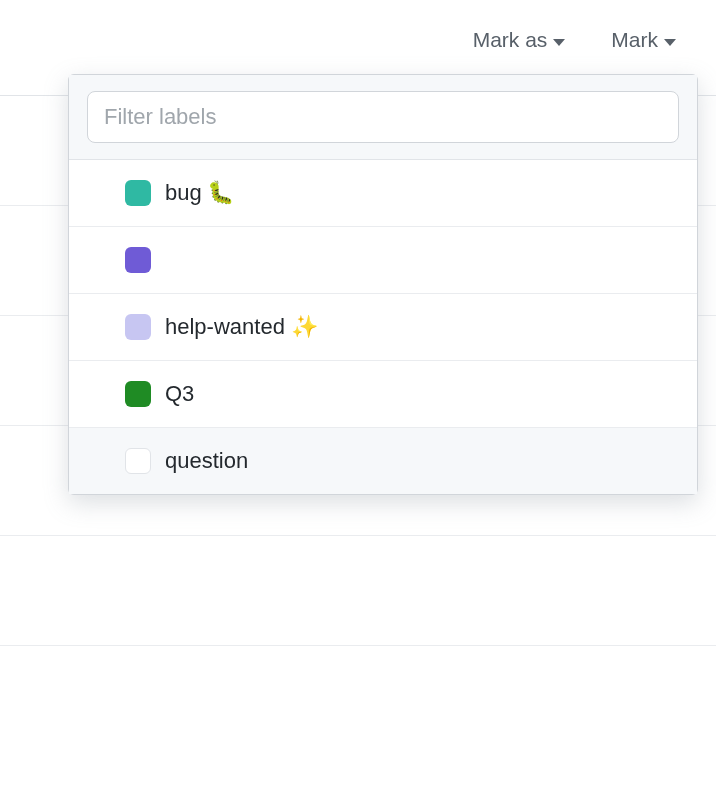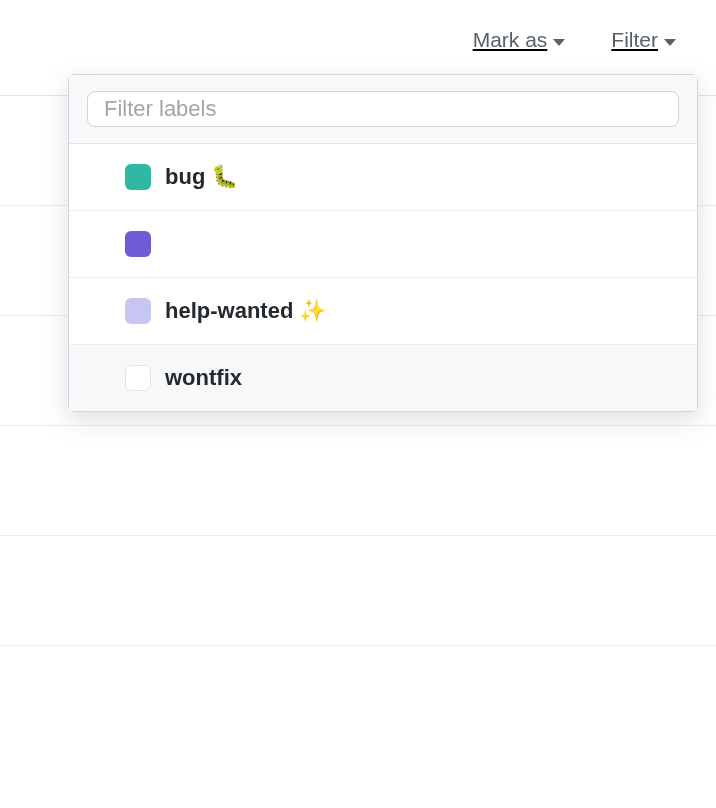--- a/index.html
+++ b/index.html
@@ -24,21 +24,20 @@
       border-bottom: 1px solid #e1e4e8;
       background: #ffffff;
     }
     .toolbar-buttons {
       position: absolute;
       top: 28px;
       right: 40px;
       display: flex;
       gap: 46px;
       align-items: center;
-      text-decoration: underline;
     }
     .toolbar-btn {
       display: flex;
       align-items: center;
       gap: 6px;
       color: #586069;
       font-size: 21px;
       cursor: pointer;
     }
     .caret-down {
@@ -96,35 +95,34 @@
       width: 26px;
       height: 26px;
     }
     .filter-area {
       padding: 16px 18px;
       background: #f6f8fa;
       border-bottom: 1px solid #e1e4e8;
     }
     .filter-input {
       width: 100%;
-      padding: 4px 16px;
+      padding: 12px 16px;
       font-size: 22px;
       border: 1px solid #d1d5da;
       border-radius: 8px;
       background: #ffffff;
       color: #24292e;
       outline: none;
     }
     .filter-input::placeholder {
       color: #a0a6ac;
     }
     .label-list {
       display: flex;
       flex-direction: column;
-      font-weight: bold;
     }
     .label-item {
       display: flex;
       align-items: center;
       padding: 20px 22px 20px 56px;
       border-bottom: 1px solid #eaecef;
       cursor: pointer;
       gap: 14px;
     }
     .label-item:last-child {
@@ -155,21 +153,21 @@
 </head>
 <body>
 
 <div class="toolbar-area">
   <div class="toolbar-buttons">
     <div class="toolbar-btn">
       <span>Mark as</span>
       <span class="caret-down"></span>
     </div>
     <div class="toolbar-btn">
-      <span>Filter</span>
+      <span>Mark</span>
       <span class="caret-down"></span>
     </div>
   </div>
 </div>
 
 <div class="faint-row faint-row-1"></div>
 <div class="faint-row faint-row-2"></div>
 <div class="faint-row faint-row-3"></div>
 <div class="faint-row faint-row-4"></div>
 <div class="faint-row faint-row-5"></div>
@@ -185,17 +183,21 @@
       <span class="label-text">bug 🐛</span>
     </div>
     <div class="label-item">
       <span class="label-swatch swatch-gfi"></span>
     </div>
     <div class="label-item">
       <span class="label-swatch swatch-help"></span>
       <span class="label-text">help-wanted ✨</span>
     </div>
     <div class="label-item">
+      <span class="label-swatch swatch-q3"></span>
+      <span class="label-text">Q3</span>
+    </div>
+    <div class="label-item">
       <span class="label-swatch swatch-wontfix"></span>
-      <span class="label-text">wontfix</span>
+      <span class="label-text">question</span>
     </div>
   </div>
 </div>
 
 </body></html>

